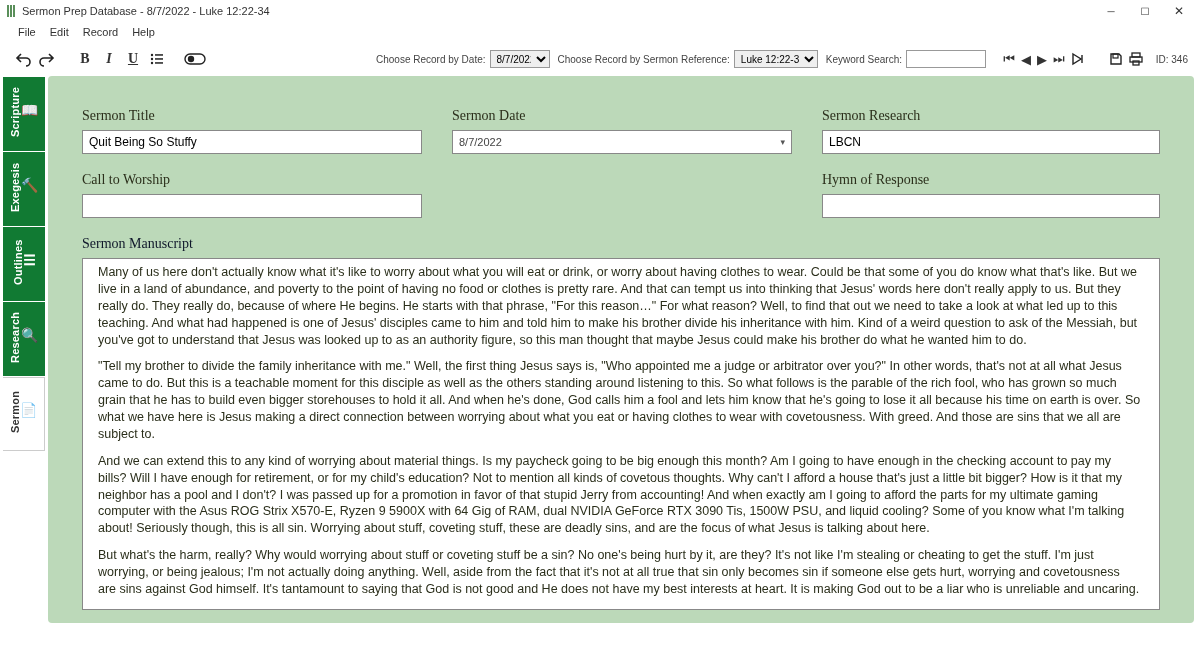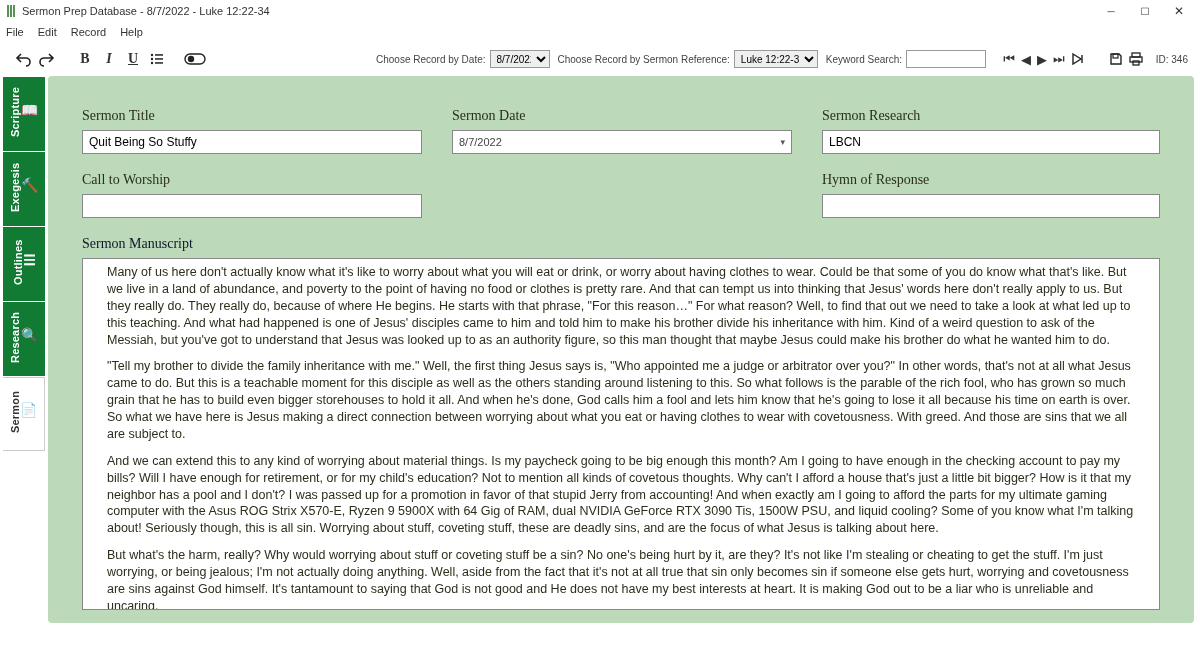--- a/index.html
+++ b/index.html
@@ -6,21 +6,21 @@
 body { background: #fff; width: 1200px; height: 645px; overflow: hidden; }
 
 
 .titlebar { height: 22px; display: flex; align-items: center; padding: 0 4px; font-size: 11px; color: #333; }
 .titlebar .icon { width: 14px; height: 14px; margin-right: 4px; display:inline-block; }
 .titlebar .spacer { flex: 1; }
 .winbtn { width: 34px; height: 20px; display: flex; align-items: center; justify-content: center; font-size: 10px; color: #333; }
 .winbtn.close { font-size: 12px; }
 
 
-.menubar { height: 20px; display: flex; align-items: center; padding: 0 0; font-size: 11px; color: #333; gap: 2px; }
+.menubar { height: 20px; display: flex; align-items: center; padding: 0 12px; font-size: 11px; color: #333; gap: 2px; }
 .menubar span { padding: 2px 6px; }
 
 
 .toolbar { height: 34px; display: flex; align-items: center; padding: 0 12px; font-size: 11px; color: #333; }
 .toolbar .tbtn { width: 22px; height: 22px; display: flex; align-items: center; justify-content: center; margin-right: 2px; font-size: 13px; }
 .toolbar .sep { width: 14px; }
 .toolbar .fmt { font-family: Georgia, serif; font-size: 14px; font-weight:bold;}
 .toolbar .lbl { font-size: 10px; color:#444; margin: 0 4px 0 8px; }
 .toolbar select, .toolbar input[type=text] { font-size: 10px; height: 18px; border: 1px solid #999; padding: 0 2px; }
 .toolbar .rspacer { flex:1 }
@@ -38,21 +38,21 @@
 .content { flex:1; margin: 0 6px 22px 0; background: #bcd9b9; border-radius: 4px; padding: 32px 34px 10px 34px; position:relative; overflow:hidden;}
 .row { display:flex; gap: 30px; }
 .field { display:flex; flex-direction:column; }
 .flabel { font-family: Georgia, 'Times New Roman', serif; font-size: 14px; color: #2b2f1b; margin-bottom: 6px; }
 .finput { height: 24px; background:#fff; border:1px solid #888; font-size:12px; padding: 0 6px; }
 .finput.select { display:flex; align-items:center; justify-content:space-between; }
 .finput.select .sval { color:#444; font-size:11px;}
 .finput.select .caret { font-size:9px; color:#555;}
 
 .manuscript-label { font-family: Georgia, serif; font-size:14px; color:#0f172a; margin: 18px 0 6px 0;}
-.manuscript { background:#fff; border:1px solid #888; height: 352px; padding: 5px 18px 5px 24px; overflow-y: scroll; font-family: Georgia, 'Times New Roman', serif; font-size: 12.5px; line-height: 1.35; color:#2b2f1b; }
+.manuscript { background:#fff; border:1px solid #888; height: 352px; padding: 5px 18px 5px 15px; overflow-y: scroll; font-family: Georgia, 'Times New Roman', serif; font-size: 12.5px; line-height: 1.35; color:#2b2f1b; }
 .manuscript p { margin-bottom: 10px; }
 
 
 .manuscript::-webkit-scrollbar { width: 14px; }
 .manuscript::-webkit-scrollbar-track { background: #eee; }
 .manuscript::-webkit-scrollbar-thumb { background: #ccc; }
 
 svg { display:block; }
 </style>
 </head>

